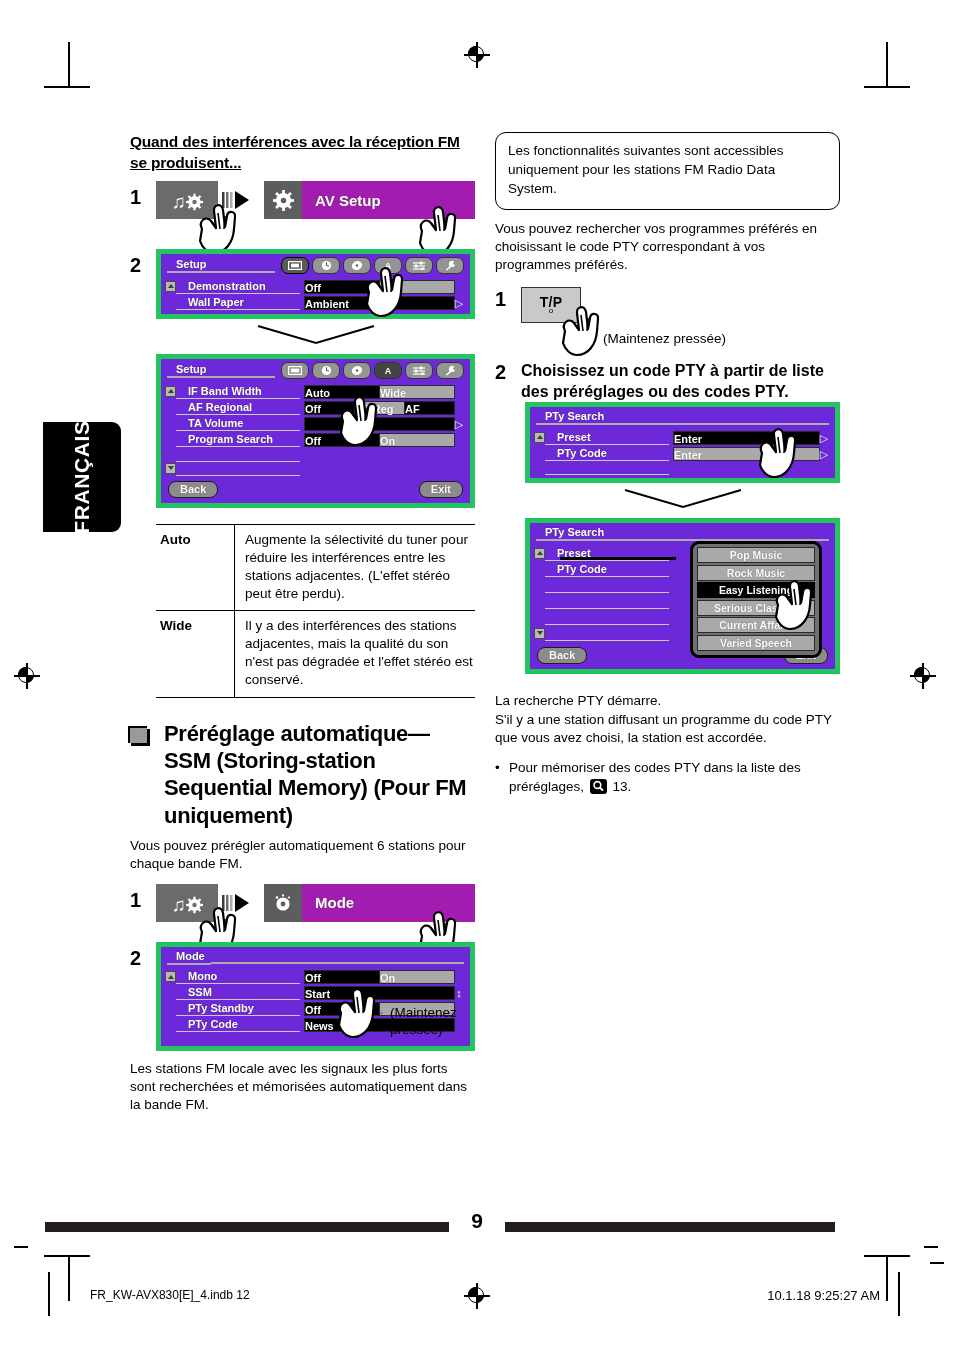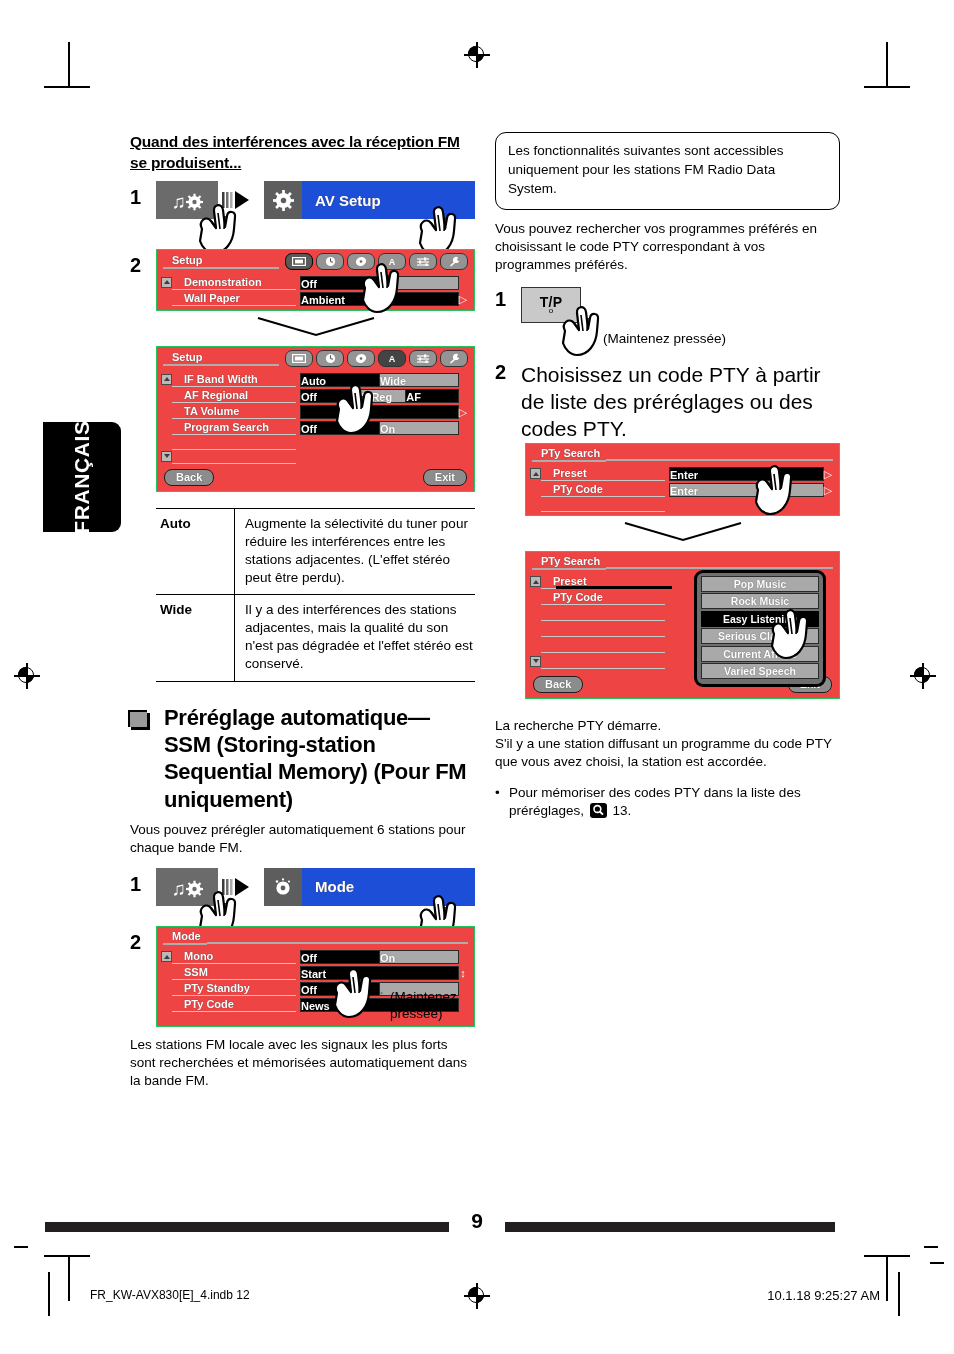--- a/index.html
+++ b/index.html
@@ -86,41 +86,41 @@
   .gear {
     display: inline-block; position: relative;
     width: 17px; height: 17px; vertical-align: -3px;
   }
   .gear svg { display:block; }
 
   .big-arrow { flex: 0 0 46px; position: relative; height: 38px; }
   .big-arrow svg { position: absolute; left: 4px; top: 7px; }
 
   .menu-bar {
-    height: 38px; background: #1d4ed8; position: relative;
+    height: 38px; background: #a21caf; position: relative;
     display: flex; align-items: center; flex: 1 1 auto;
   }
   .menu-bar .mb-icon {
     width: 38px; height: 38px; background: #5d5d5d;
     display: flex; align-items: center; justify-content: center;
     flex: 0 0 38px;
   }
   .menu-bar .mb-label {
     color: #fff; font-weight: bold; font-size: 15px;
     padding-left: 13px; text-shadow: 0 0 1px #444;
   }
 
   .hand {
     position: absolute; width: 52px; height: 58px; pointer-events: none;
   }
   .hand svg { display: block; }
 
   
   .lcd {
-    background: #ef4444; border: 1px solid #22c55e;
+    background: #6d28d9; border: 5px solid #22c55e;
     position: relative; color: #fff;
     font-family: "Liberation Sans", sans-serif;
   }
   .lcd .title-row {
     display: flex; align-items: center; padding: 3px 6px 0 6px;
   }
   .lcd .lcd-title {
     font-size: 11px; font-weight: bold; color: #fff;
     padding: 0 6px 1px 9px;
     border-bottom: 2px solid #adadad; flex: 0 0 auto;
@@ -222,21 +222,21 @@
     font-size: 13.5px; line-height: 1.36; margin: 0 0 6px 0;
   }
 
   .note-box {
     border: 1.6px solid #000; border-radius: 11px;
     padding: 9px 12px 10px 12px;
     font-size: 13.5px; line-height: 1.4;
   }
 
   .step2-text {
-    font-size: 21px; font-weight: normal; line-height: 1.3;
+    font-size: 16px; font-weight: bold; line-height: 1.3;
   }
 
   .tp-key {
     width: 58px; height: 34px; background: #c9c9c9;
     border: 1.4px solid #333; position: relative;
   }
   .tp-key .tp-l1 {
     position: absolute; left: 0; right: 0; top: 6px; text-align: center;
     font-size: 14px; font-weight: bold; letter-spacing: .3px;
   }

